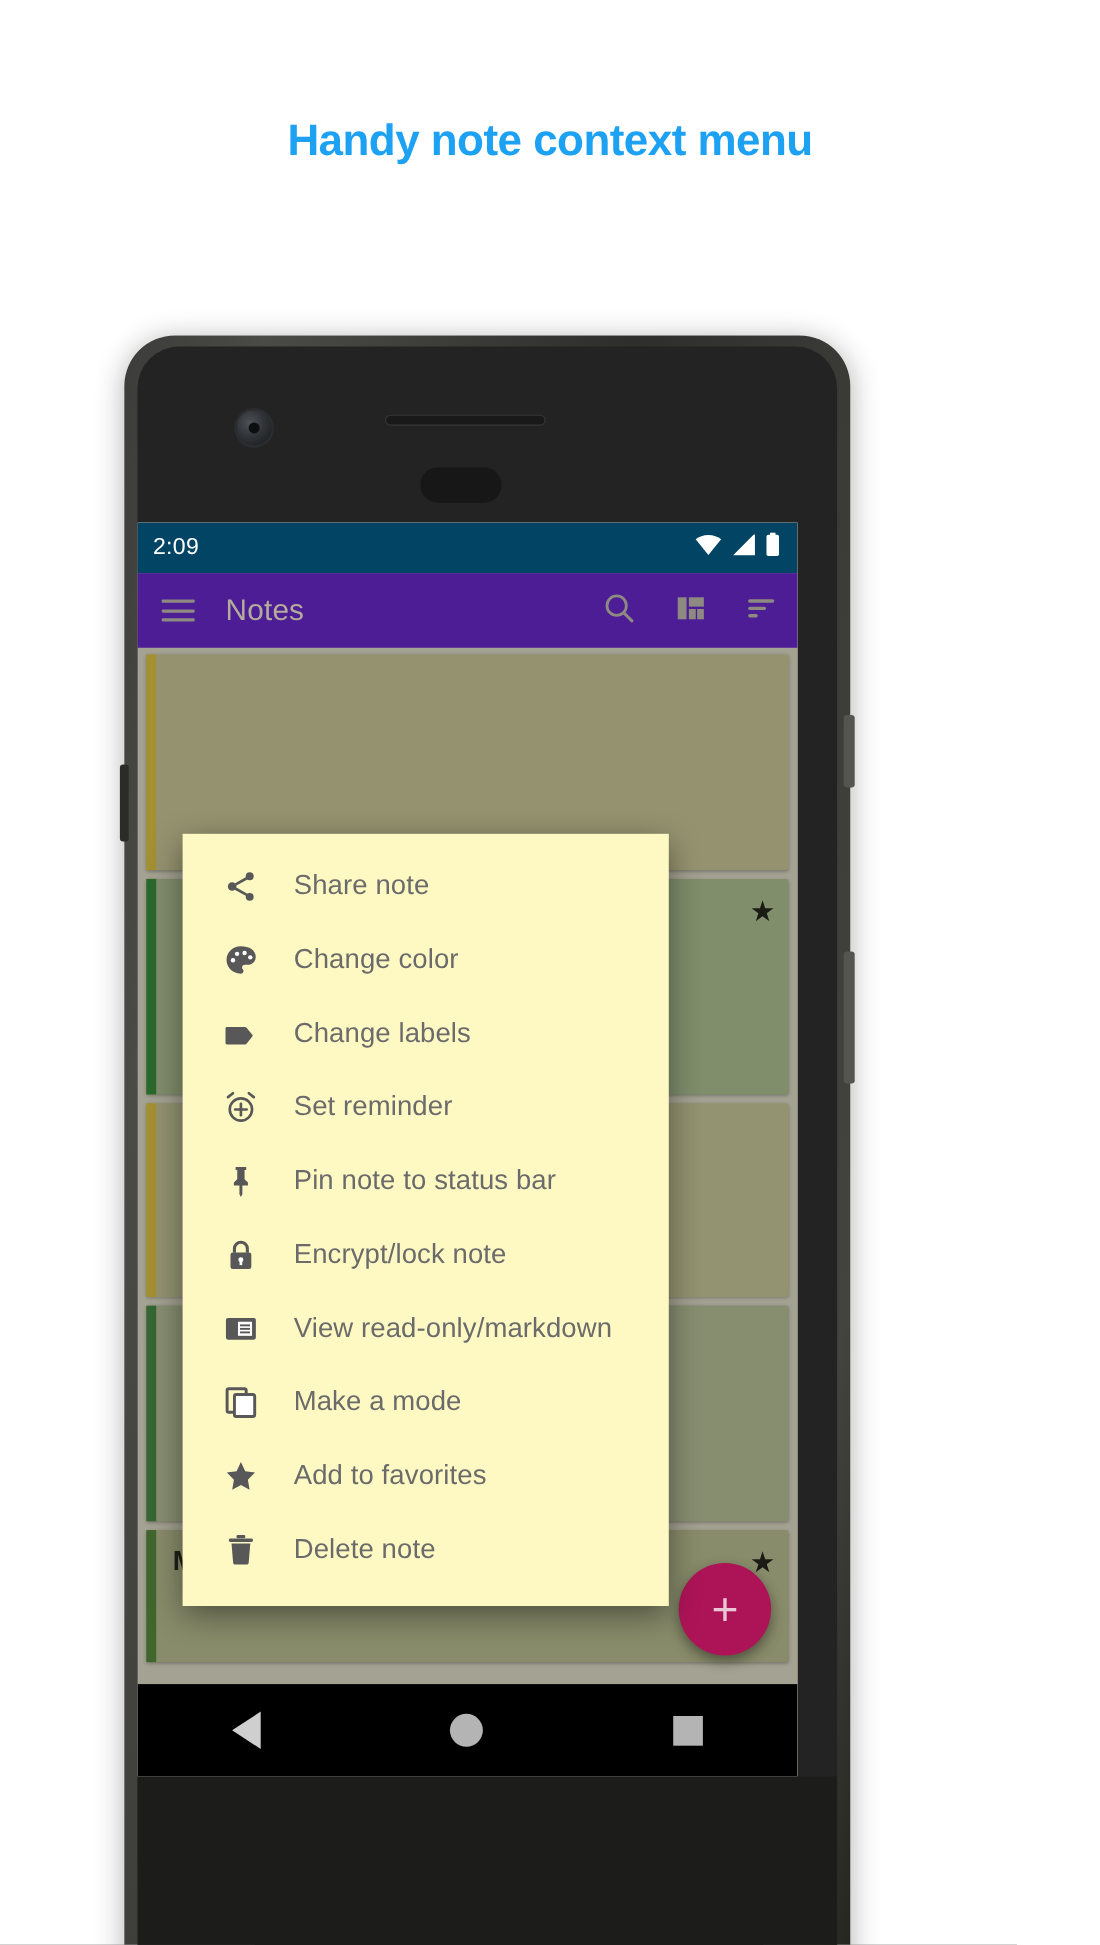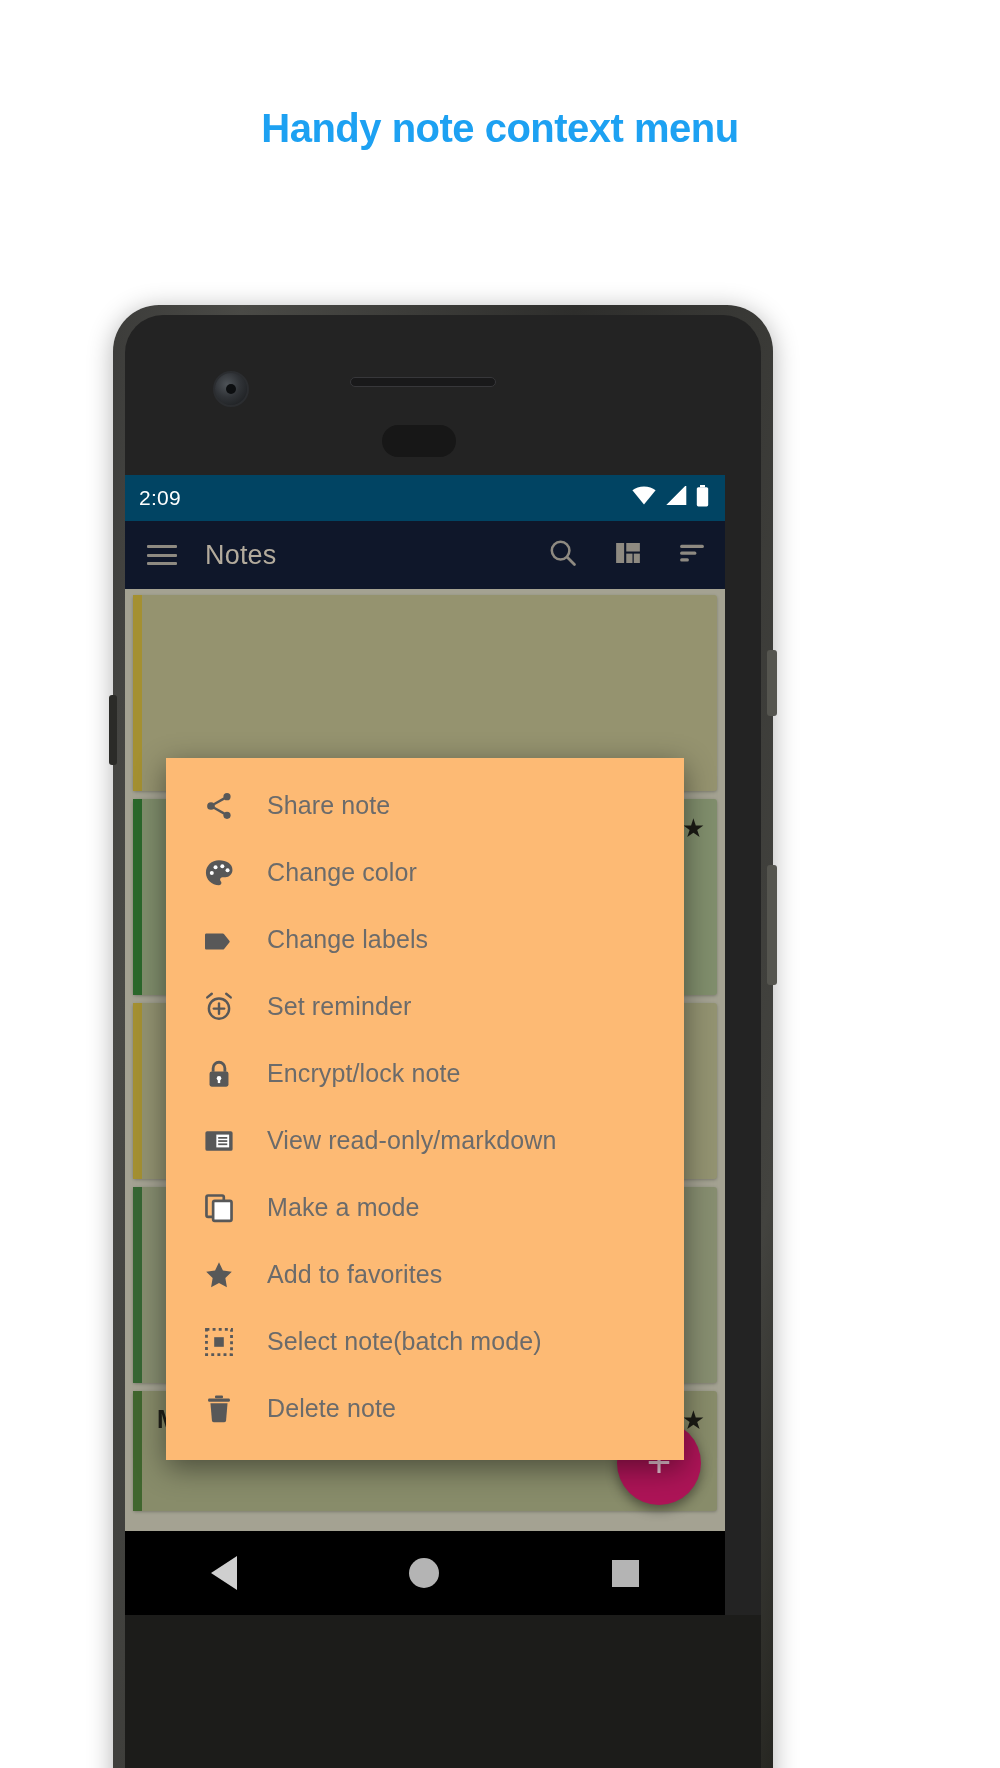--- a/index.html
+++ b/index.html
@@ -100,21 +100,21 @@
     box-sizing:border-box;
     font-size:21px;
   }
   .statusbar .time{flex:0 0 auto;letter-spacing:.3px;text-align:center;}
   .statusbar .sysicons{margin-left:auto;display:flex;align-items:center;gap:9px;}
 
   
   .appbar{
     position:relative;
     height:68px;
-    background:#0f172a;
+    background:#4c1d95;
     display:flex;align-items:center;
     padding:0 18px 0 22px;
     box-sizing:border-box;
     text-align:center;
   }
   .appbar .title{
     color:#b3ab9c;font-size:27px;margin-left:28px;letter-spacing:.2px;
   }
   .appbar .actions{margin-left:auto;display:flex;align-items:center;gap:34px;}
   .hamburger{width:30px;height:20px;display:flex;flex-direction:column;justify-content:space-between;}
@@ -154,22 +154,22 @@
     background:#ad1457;
     box-shadow:0 5px 12px rgba(0,0,0,.42);
     display:flex;align-items:center;justify-content:center;
     color:#e8c6d4;font-size:42px;font-weight:300;line-height:1;
   }
 
   
   .ctxmenu{
     position:absolute;
     left:41px;top:283px;
-    width:518px;
-    background:#fdba74;
+    width:442px;
+    background:#fef9c3;
     box-shadow:0 8px 28px rgba(0,0,0,.45);
     padding:14px 0 18px 0;
     box-sizing:border-box;
   }
   .ctxitem{
     display:flex;align-items:center;
     height:67px;
     padding:0 22px 0 34px;
     box-sizing:border-box;
   }
@@ -367,20 +367,28 @@
               <circle cx="12" cy="13.2" r="7.6" fill="none" stroke="#585858" stroke-width="1.8"></circle>
               <line x1="12" y1="9.3" x2="12" y2="17.1" stroke="#585858" stroke-width="1.8" stroke-linecap="round"></line>
               <line x1="8.1" y1="13.2" x2="15.9" y2="13.2" stroke="#585858" stroke-width="1.8" stroke-linecap="round"></line>
               <path d="M3.2 4.8 6.6 2.1" stroke="#585858" stroke-width="1.8" fill="none" stroke-linecap="round"></path>
               <path d="M20.8 4.8 17.4 2.1" stroke="#585858" stroke-width="1.8" fill="none" stroke-linecap="round"></path>
             </svg>
           </span>
           <span class="lbl">Set reminder</span>
         </div>
 
+        <div class="ctxitem">
+          <span class="ic">
+            <svg width="32" height="32" viewBox="0 0 24 24">
+              <path fill="#585858" d="M8.4 2.2h7.2v2.1h-1.1v6.3l2.3 2.1v2.1H13v5.9l-1 1.9-1-1.9v-5.9H7.2v-2.1l2.3-2.1V4.3H8.4z"></path>
+            </svg>
+          </span>
+          <span class="lbl">Pin note to status bar</span>
+        </div>
 
         <div class="ctxitem">
           <span class="ic">
             <svg width="32" height="32" viewBox="0 0 24 24">
               <path d="M7.6 10.4V7.6a4.4 4.4 0 0 1 8.8 0v2.8" fill="none" stroke="#585858" stroke-width="2.1"></path>
               <rect x="4.9" y="10.2" width="14.2" height="11.3" rx="1.6" fill="#585858"></rect>
               <circle cx="12" cy="15.2" r="1.7" fill="#ffffff"></circle>
               <rect x="11.1" y="15.2" width="1.8" height="3.6" fill="#ffffff"></rect>
             </svg>
           </span>
@@ -412,29 +420,20 @@
 
         <div class="ctxitem">
           <span class="ic">
             <svg width="32" height="32" viewBox="0 0 24 24">
               <path fill="#585858" d="M12 2.4l2.95 6.22 6.65.92-4.84 4.8 1.18 6.86L12 17.94l-5.94 3.26 1.18-6.86-4.84-4.8 6.65-.92z"></path>
             </svg>
           </span>
           <span class="lbl">Add to favorites</span>
         </div>
 
-        <div class="ctxitem">
-          <span class="ic">
-            <svg width="32" height="32" viewBox="0 0 24 24">
-              <rect x="2.6" y="2.6" width="18.8" height="18.8" fill="none" stroke="#585858" stroke-width="2.1" stroke-dasharray="2.2 2.4"></rect>
-              <rect x="8.4" y="8.4" width="7.2" height="7.2" fill="#585858"></rect>
-            </svg>
-          </span>
-          <span class="lbl">Select note(batch mode)</span>
-        </div>
 
         <div class="ctxitem">
           <span class="ic">
             <svg width="32" height="32" viewBox="0 0 24 24">
               <rect x="3.8" y="4.2" width="16.4" height="2.4" rx="1" fill="#585858"></rect>
               <rect x="9" y="1.8" width="6" height="2.2" rx=".8" fill="#585858"></rect>
               <path fill="#585858" d="M5.6 7.6h12.8l-1.1 13.1c-.06.7-.65 1.2-1.35 1.2H8.05c-.7 0-1.29-.5-1.35-1.2z"></path>
             </svg>
           </span>
           <span class="lbl">Delete note</span>

